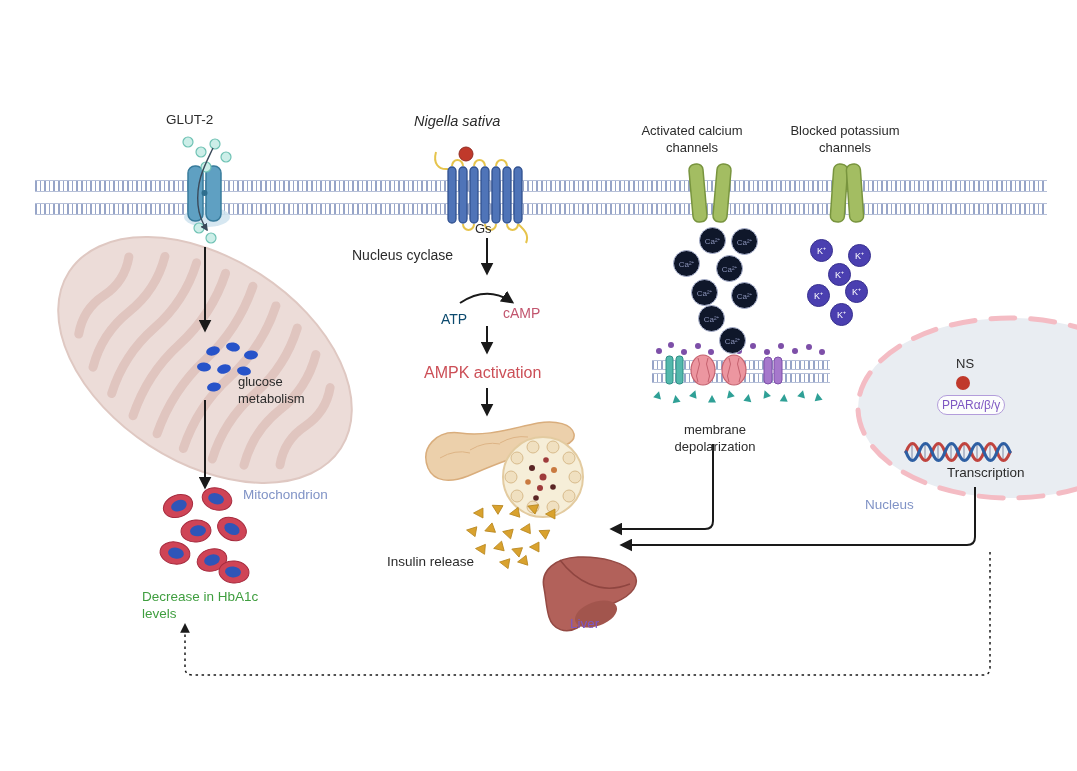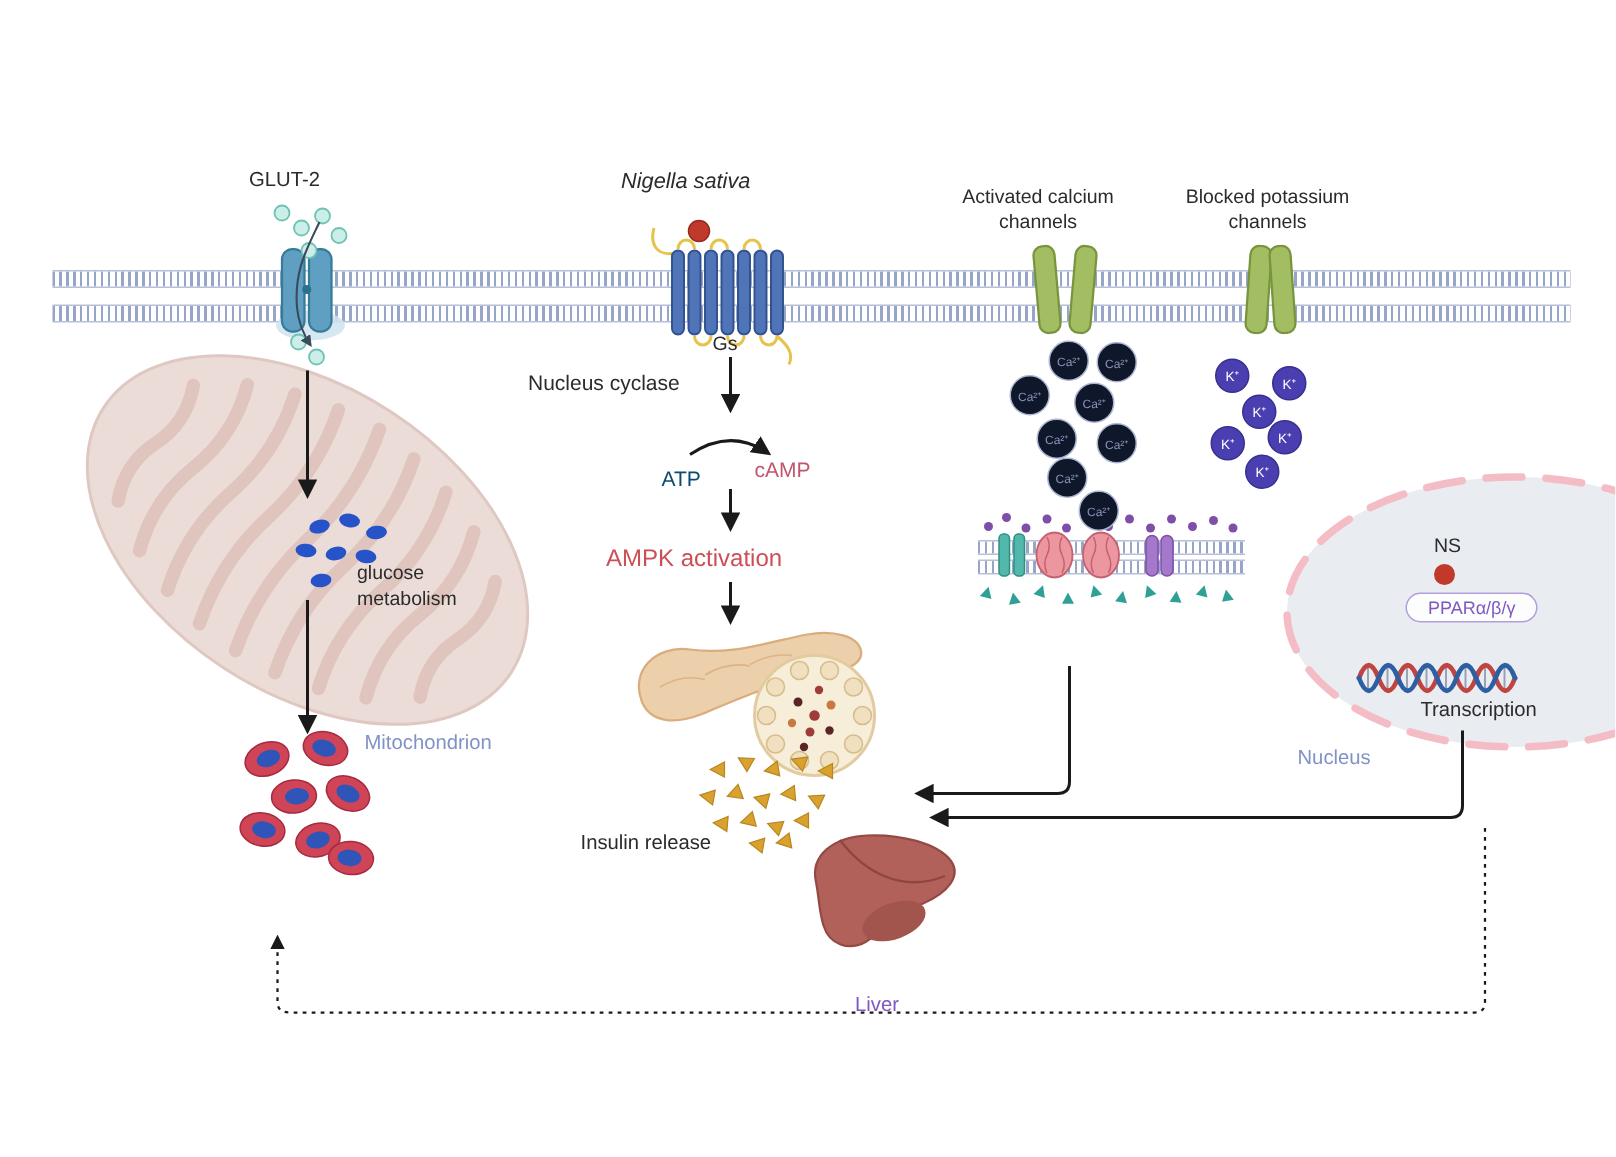--- a/index.html
+++ b/index.html
@@ -9,26 +9,26 @@
   .mem { position:absolute; height:12px; z-index:1;
          background: repeating-linear-gradient(90deg, #97a5c8 0 1.6px, rgba(255,255,255,0) 1.6px 4.6px);
          border-top:1.2px solid #b6c0d8; border-bottom:1.2px solid #b6c0d8; }
   .mem.mini { height:10px; }
   svg.art { position:absolute; left:0; top:0; z-index:2; }
   .lbl { position:absolute; z-index:3; color:#2b2b2b; font-size:13px; line-height:1.28; white-space:pre-line; }
   .center { text-align:center;margin-top:11px; }
   .italic { font-style:italic; }
   .green { color:#3f9e3f; }
   .bluegray { color:#8093c6; }
-  .purple { color:#7e57c2;margin-top:46px; }
+  .purple { color:#7e57c2; }
   .ion { position:absolute; z-index:3; border-radius:50%; display:flex; align-items:center; justify-content:center; }
   .ion-ca { width:27px; height:27px; background:#0f172a; border:1.2px solid #aeb6d2; color:#8a93b8; font-size:8px; }
   .ion-k  { width:23px; height:23px; background:#4a3fb0; border:1px solid #37308f; color:#fff; font-size:9px; }
   .pill { position:absolute; z-index:3; border:1.4px solid #b39ddb; color:#7e57c2;
-          background:rgba(255,255,255,.85); border-radius:12px; padding:2px 14px; font-size:12px; }
+          background:rgba(255,255,255,.85); border-radius:12px; padding:2px 4px; font-size:12px; }
 </style>
 </head>
 <body>
 
 <div class="stage">
 
   <div class="mem" style="left:35px;top:180px;width:1012px"></div>
   <div class="mem" style="left:35px;top:203px;width:1012px"></div>
 
   <div class="mem mini" style="left:652px;top:360px;width:178px"></div>
@@ -285,29 +285,33 @@
   <div class="lbl italic" style="left:414px;top:112px;font-size:14.5px">Nigella sativa</div>
   <div class="lbl center" style="left:622px;top:112px;width:140px">Activated calcium
 channels</div>
   <div class="lbl center" style="left:770px;top:112px;width:150px">Blocked potassium
 channels</div>
 
   <div class="lbl" style="left:475px;top:221px">Gs</div>
   <div class="lbl" style="left:352px;top:247px;font-size:14px">Nucleus cyclase</div>
   <div class="lbl" style="left:441px;top:311px;font-size:14px;color:#0c4a6e">ATP</div>
   <div class="lbl" style="left:503px;top:305px;font-size:14px;color:#c2556e">cAMP</div>
-  <div class="lbl" style="left:404px;top:363px;font-size:16px;color:#cc4f57">AMPK activation</div>
+  <div class="lbl" style="left:424px;top:363px;font-size:16px;color:#cc4f57">AMPK activation</div>
 
   <div class="lbl" style="left:238px;top:374px">glucose
 metabolism</div>
   <div class="lbl bluegray" style="left:243px;top:486px;font-size:13.5px">Mitochondrion</div>
+  <div class="lbl green" style="left:142px;top:588px;font-size:13.5px">Decrease in HbA1c
+levels</div>
 
   <div class="lbl" style="left:387px;top:553px;font-size:13.5px">Insulin release</div>
   <div class="lbl purple" style="left:570px;top:615px;font-size:13.5px">Liver</div>
 
+  <div class="lbl center" style="left:650px;top:411px;width:130px">membrane
+depolarization</div>
 
   <div class="lbl" style="left:956px;top:356px">NS</div>
   <div class="pill" style="left:937px;top:395px">PPARα/β/γ</div>
   <div class="lbl" style="left:947px;top:464px;font-size:13.5px">Transcription</div>
   <div class="lbl bluegray" style="left:865px;top:496px;font-size:13.5px">Nucleus</div>
 
   <div class="ion ion-ca" style="left:699px;top:227px">Ca²⁺</div>
   <div class="ion ion-ca" style="left:731px;top:228px">Ca²⁺</div>
   <div class="ion ion-ca" style="left:673px;top:250px">Ca²⁺</div>
   <div class="ion ion-ca" style="left:716px;top:255px">Ca²⁺</div>

